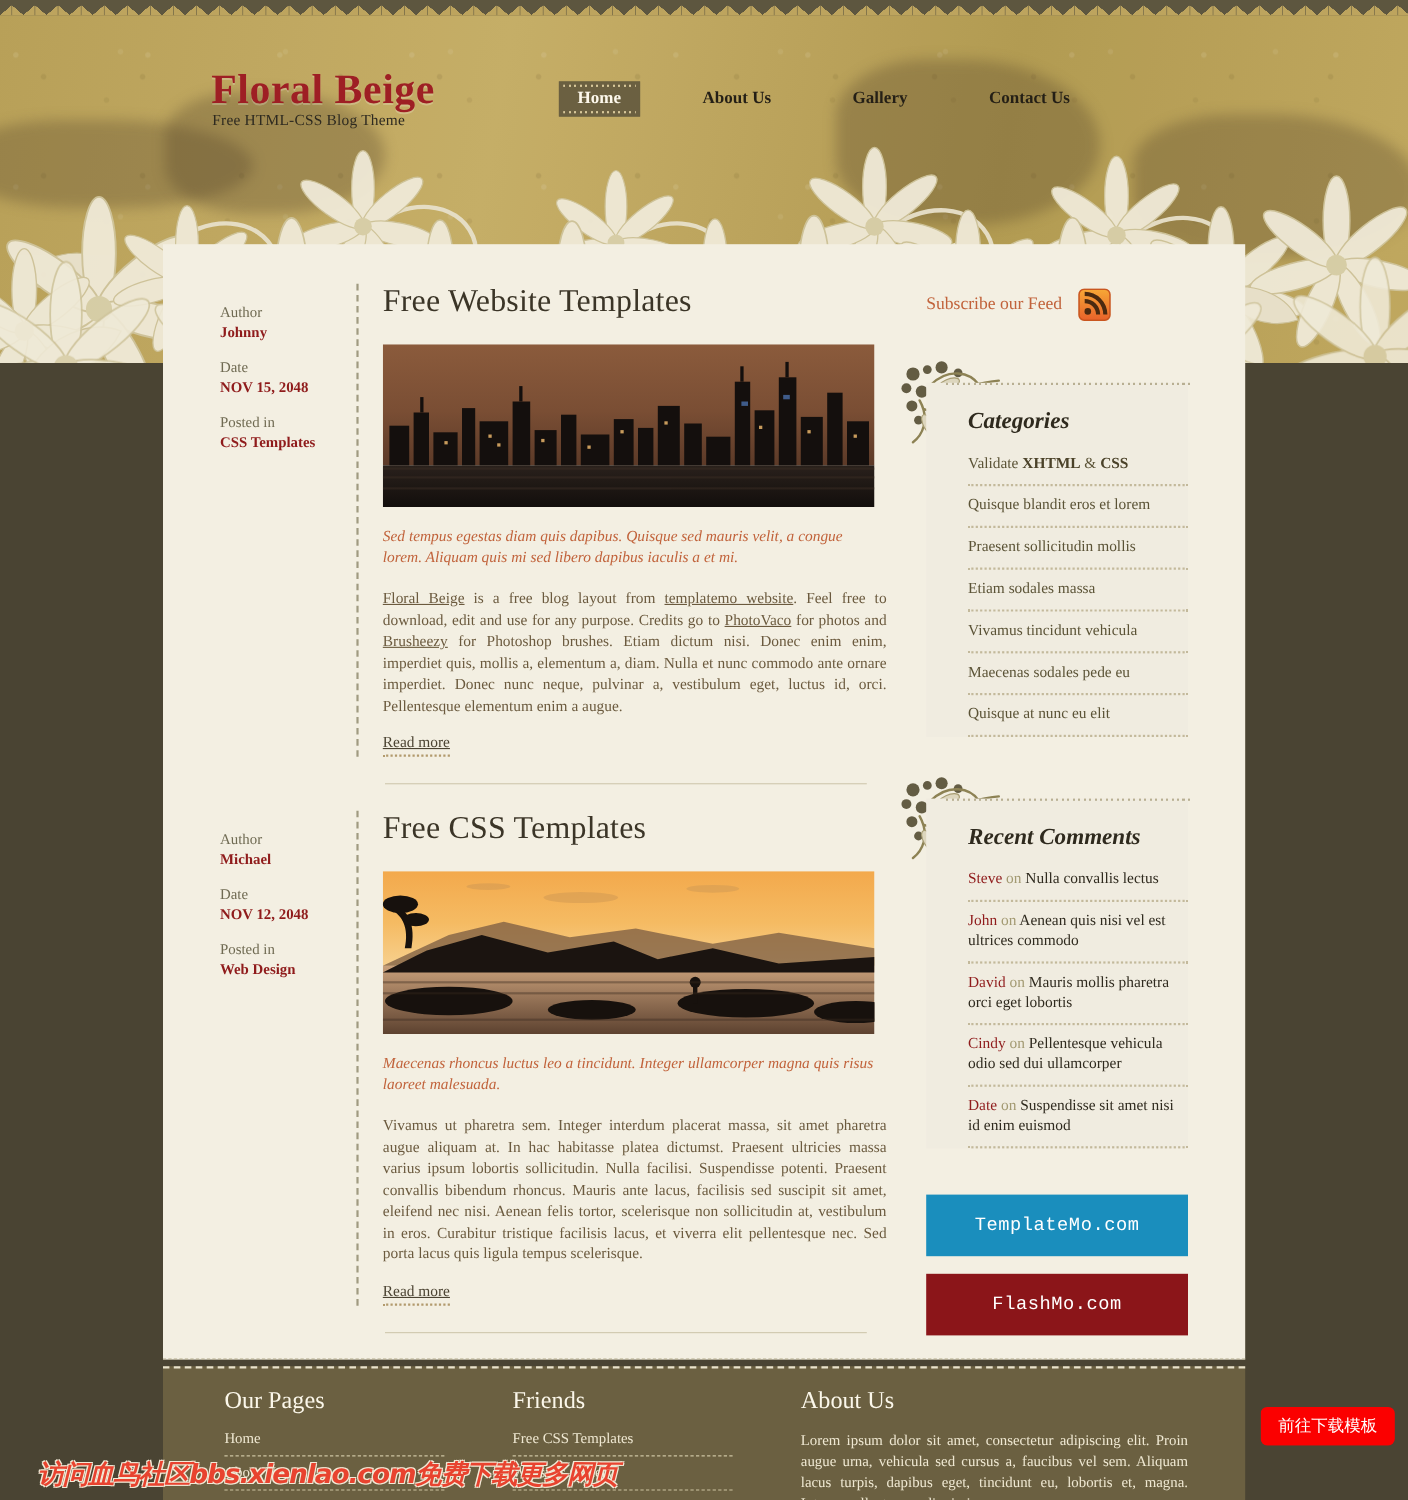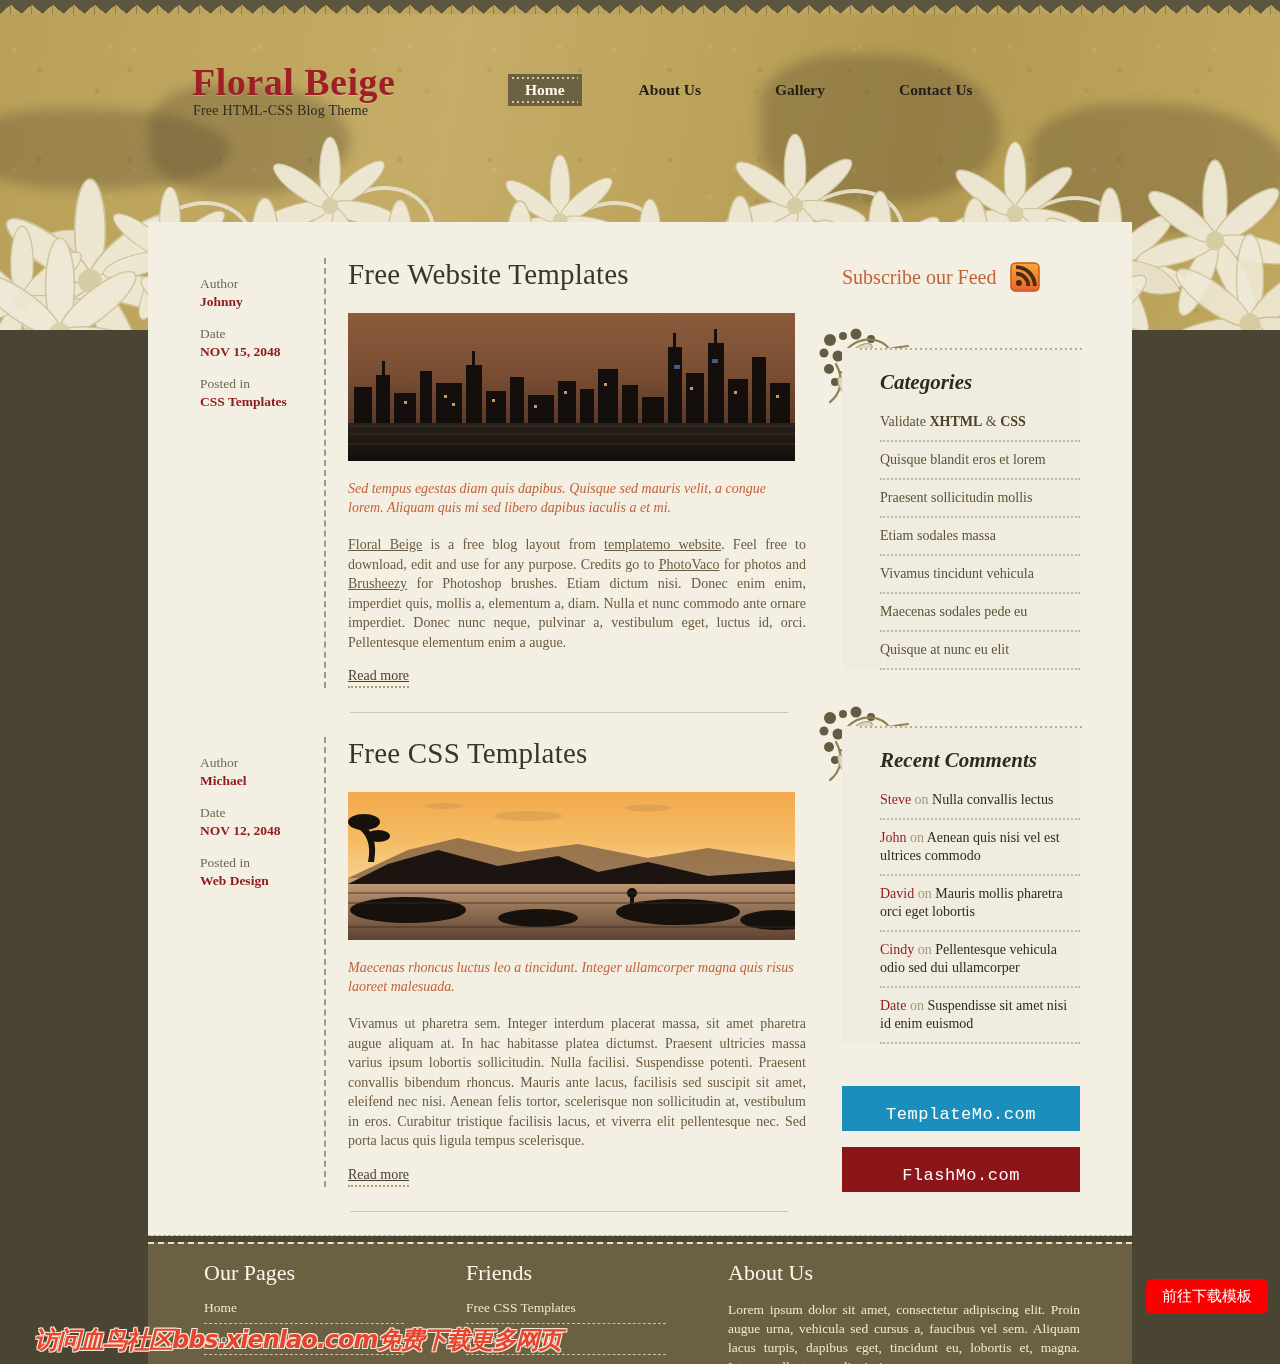--- a/index.html
+++ b/index.html
@@ -130,21 +130,21 @@
   }
   .readmore {
     display:inline-block; margin-top:16px; font-size:14px; color:#4b4332;
     text-decoration:underline; border-bottom:2px dotted #b29a6d; padding-bottom:2px;
   }
   .post-sep { height:1px; background:#cfc7ad; margin: 24px 36px 0 186px; }
 
   
   #sidebar { width: 324px; flex:none; padding: 40px 0 0 0; }
   #subscribe-row { display:flex; align-items:center; gap:14px; padding-left: 18px; }
-  #subscribe-text { font-size:20px; color:#c1623a; }
+  #subscribe-text { font-size:16px; color:#c1623a; }
   #rss { width:30px; height:30px; flex:none; }
 
   .widget { position:relative; margin: 56px 0 0 18px; width:238px; }
   .widget-panel {
     background:#f0ece0; padding: 22px 0 0 0; position:relative;
   }
   .widget-corner { position:absolute; left:-26px; top:-28px; width:104px; height:96px; }
   .widget-top-dots {
     position:absolute; left:18px; right:-4px; top:0; height:2px;
     background-image: repeating-linear-gradient(to right, #b8af92 0 2px, transparent 2px 5px);
@@ -158,21 +158,21 @@
     font-size:14px; color:#5b5336; padding: 0 0 9px 0; margin-bottom:9px;
     border-bottom:2px dotted #c3b99b; line-height:18px;
   }
   .widget li:last-child { }
   .cat-strong { font-weight:bold; color:#4b4229; }
   .cm-name { color:#8f1b1b; }
   .cm-on { color:#a39a72; }
   .cm-txt { color:#2f2a1e; }
 
   .ad {
-    display:block; margin: 0 0 16px 0; width:238px; height:45px;
+    display:block; margin: 0 0 16px 0; width:238px; height:56px;
     line-height:58px; text-align:center;
     font-family:"Liberation Mono", monospace; font-size:17px; color:#fff;
     text-decoration:none; letter-spacing:.5px;
   }
   #ads { margin: 42px 0 0 18px; }
   .ad.blue { background:#1a8ebd; }
   .ad.red  { background:#8b1519; }
 
   
   #footer {

